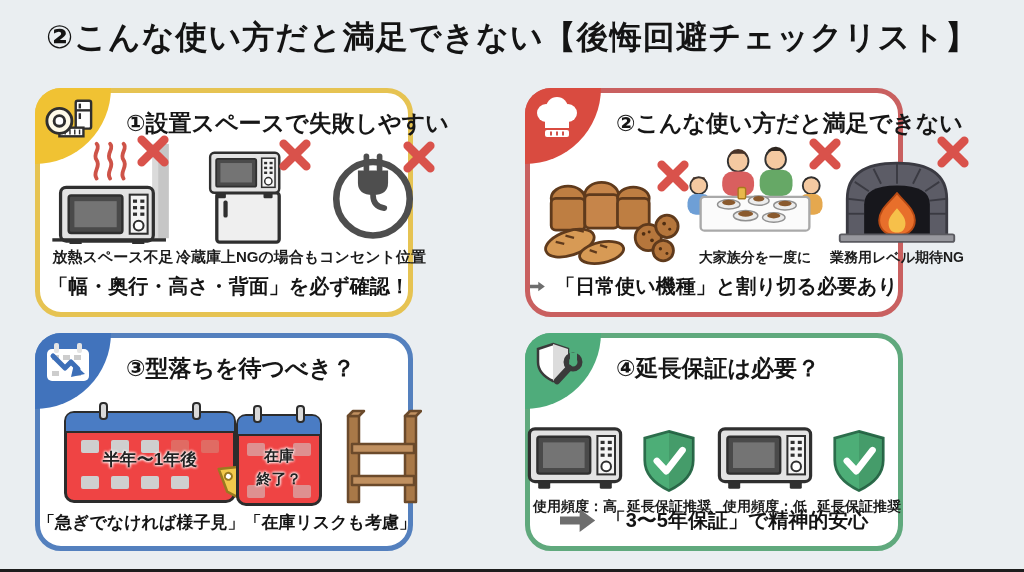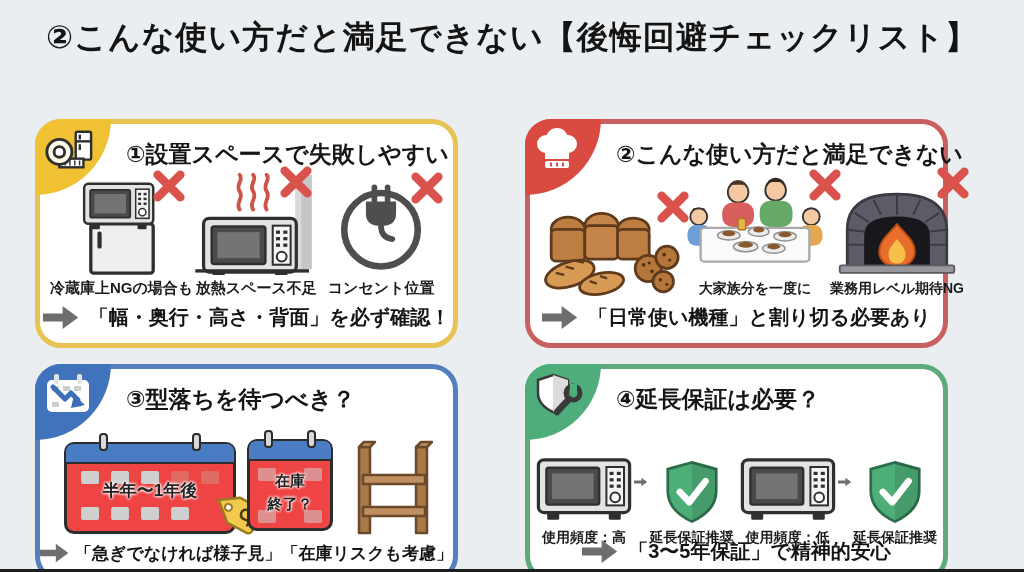--- a/index.html
+++ b/index.html
@@ -14,22 +14,22 @@
     background:#eaeef1;
   }
   
   #main-title {
     position:absolute; top:16px; left:0; width:100%;
     text-align:center; font-size:32px; font-weight:900;
     letter-spacing:1px; color:#141414;
   }
   
   .card {
-    position:absolute; width:423px; background:#ffffff;
-    border:5px solid #be185d; border-radius:26px;margin-top:31px;
+    position:absolute; width:378px; background:#ffffff;
+    border:5px solid #be185d; border-radius:26px;
   }
   #card1 { left:35px;  top:88px;  height:229px; }
   #card2 { left:525px; top:88px;  height:229px; }
   #card3 { left:35px;  top:333px; height:218px; }
   #card4 { left:525px; top:333px; height:218px; }
 
   .corner-badge {
     position:absolute; left:-5px; top:-5px; width:76px; height:76px;
     border-top-left-radius:26px; border-bottom-right-radius:100%;
   }
@@ -159,54 +159,54 @@
         <line x1="37" y1="34" x2="37" y2="39" stroke="#2f2f2f" stroke-width="1.5"></line>
         <circle cx="16" cy="25" r="13" fill="#fffbe9" stroke="#2f2f2f" stroke-width="3"></circle>
         <circle cx="16" cy="25" r="5.5" fill="#fff" stroke="#2f2f2f" stroke-width="3"></circle>
       </svg>
     </div>
     <h2 class="card-heading">①設置スペースで失敗しやすい</h2>
 
     <div class="items">
       <figure class="item">
         <div class="icon-wrap">
-          <svg width="104" height="104" viewBox="0 0 110 110">
-            <rect x="22" y="56" width="66" height="52" rx="3" fill="#efefef" stroke="#2f2f2f" stroke-width="3.5"></rect>
-            <rect x="29" y="64" width="4.5" height="18" rx="2" fill="#2f2f2f"></rect>
-            <g transform="translate(13,0) scale(0.70)">
-                <use href="#sym-microwave"></use>
-              </g>
-          </svg>
-          <svg class="xmark" style="right:-12px;top:-2px" width="34" height="34">
-              <use href="#sym-xmark"></use>
-            </svg>
-        </div>
-        <figcaption class="caption">冷蔵庫上NGの場合も</figcaption>
-      </figure>
-
-      <figure class="item">
-        <div class="icon-wrap">
           <svg width="126" height="104" viewBox="0 0 130 108">
             <rect x="106" y="4" width="17" height="98" fill="#c6c6c6"></rect>
             <rect x="106" y="4" width="6" height="98" fill="#dadada"></rect>
             <g stroke="#ce5348" stroke-width="4" fill="none" stroke-linecap="round">
               <path d="M48,34 C43,27 53,22 48,15 C43,8 53,3 48,-2" transform="translate(0,6)"></path>
               <path d="M62,34 C57,27 67,22 62,15 C57,8 67,3 62,-2" transform="translate(0,6)"></path>
               <path d="M76,34 C71,27 81,22 76,15 C71,8 81,3 76,-2" transform="translate(0,6)"></path>
             </g>
             <g transform="translate(8,40) scale(0.78)">
                 <use href="#sym-microwave"></use>
               </g>
             <rect x="2" y="102" width="118" height="3.5" fill="#2f2f2f"></rect>
           </svg>
           <svg class="xmark" style="right:6px;top:-6px" width="34" height="34">
               <use href="#sym-xmark"></use>
             </svg>
         </div>
         <figcaption class="caption">放熱スペース不足</figcaption>
+      </figure>
+
+      <figure class="item">
+        <div class="icon-wrap">
+          <svg width="104" height="104" viewBox="0 0 110 110">
+            <rect x="22" y="56" width="66" height="52" rx="3" fill="#efefef" stroke="#2f2f2f" stroke-width="3.5"></rect>
+            <rect x="29" y="64" width="4.5" height="18" rx="2" fill="#2f2f2f"></rect>
+            <g transform="translate(13,0) scale(0.70)">
+                <use href="#sym-microwave"></use>
+              </g>
+          </svg>
+          <svg class="xmark" style="right:-12px;top:-2px" width="34" height="34">
+              <use href="#sym-xmark"></use>
+            </svg>
+        </div>
+        <figcaption class="caption">冷蔵庫上NGの場合も</figcaption>
       </figure>
 
       <figure class="item">
         <div class="icon-wrap">
           <svg width="98" height="100" viewBox="0 0 104 106">
             <circle cx="52" cy="58" r="39" fill="none" stroke="#4e4e4e" stroke-width="7"></circle>
             <rect x="42" y="10" width="6" height="20" rx="3" fill="#4e4e4e"></rect>
             <rect x="56" y="10" width="6" height="20" rx="3" fill="#4e4e4e"></rect>
             <path d="M36,28 h32 v13 q0,13 -16,13 q-16,0 -16,-13 Z" fill="#4e4e4e"></path>
             <path d="M52,54 q0,12 12,14" fill="none" stroke="#4e4e4e" stroke-width="6" stroke-linecap="round"></path>
@@ -395,21 +395,21 @@
             <g transform="rotate(28 29 25)">
               <path d="M8,18 L26,6 H48 a4,4 0 0 1 4,4 V30 a4,4 0 0 1 -4,4 H26 Z" fill="#f2c94c" stroke="#9a7a20" stroke-width="2.5" stroke-linejoin="round"></path>
               <circle cx="20" cy="20" r="3.5" fill="#fff" stroke="#9a7a20" stroke-width="2"></circle>
               <path d="M40,13 q-7,1 -6,6 q1,5 7,4 q5,-1 4,4" fill="none" stroke="#4a3a10" stroke-width="2.5" stroke-linecap="round"></path>
             </g>
           </svg>
         </div>
 
       </figure>
 
-      <div style="display:flex;align-items:flex-start;gap:20px;margin-right:6px">
+      <div style="display:flex;align-items:flex-end;gap:20px;margin-right:6px">
         <div class="cal" id="cal-stock">
           <div class="cal-head"></div>
           <div class="ring" style="left:14px"></div>
           <div class="ring" style="right:14px"></div>
           <div class="sq" style="left:8px;top:26px;opacity:.55"></div>
             <div class="sq" style="right:8px;top:26px;opacity:.55"></div>
           <div class="sq" style="left:8px;top:68px;opacity:.55"></div>
             <div class="sq" style="right:8px;top:68px;opacity:.55"></div>
           <div class="cal-label">
             <div>在庫</div>

